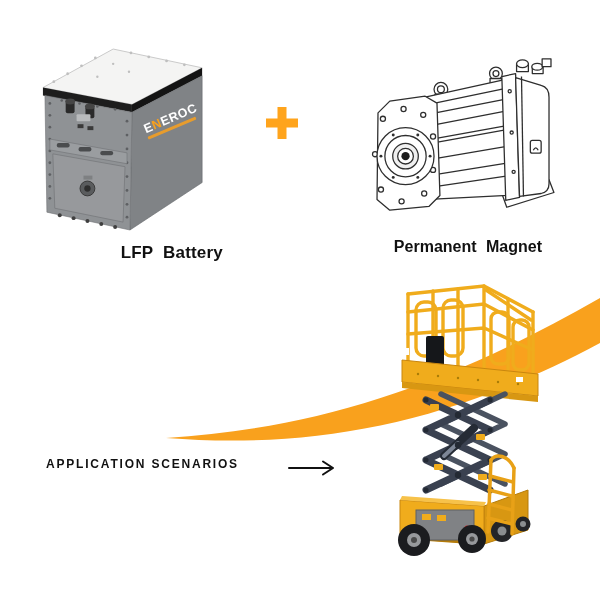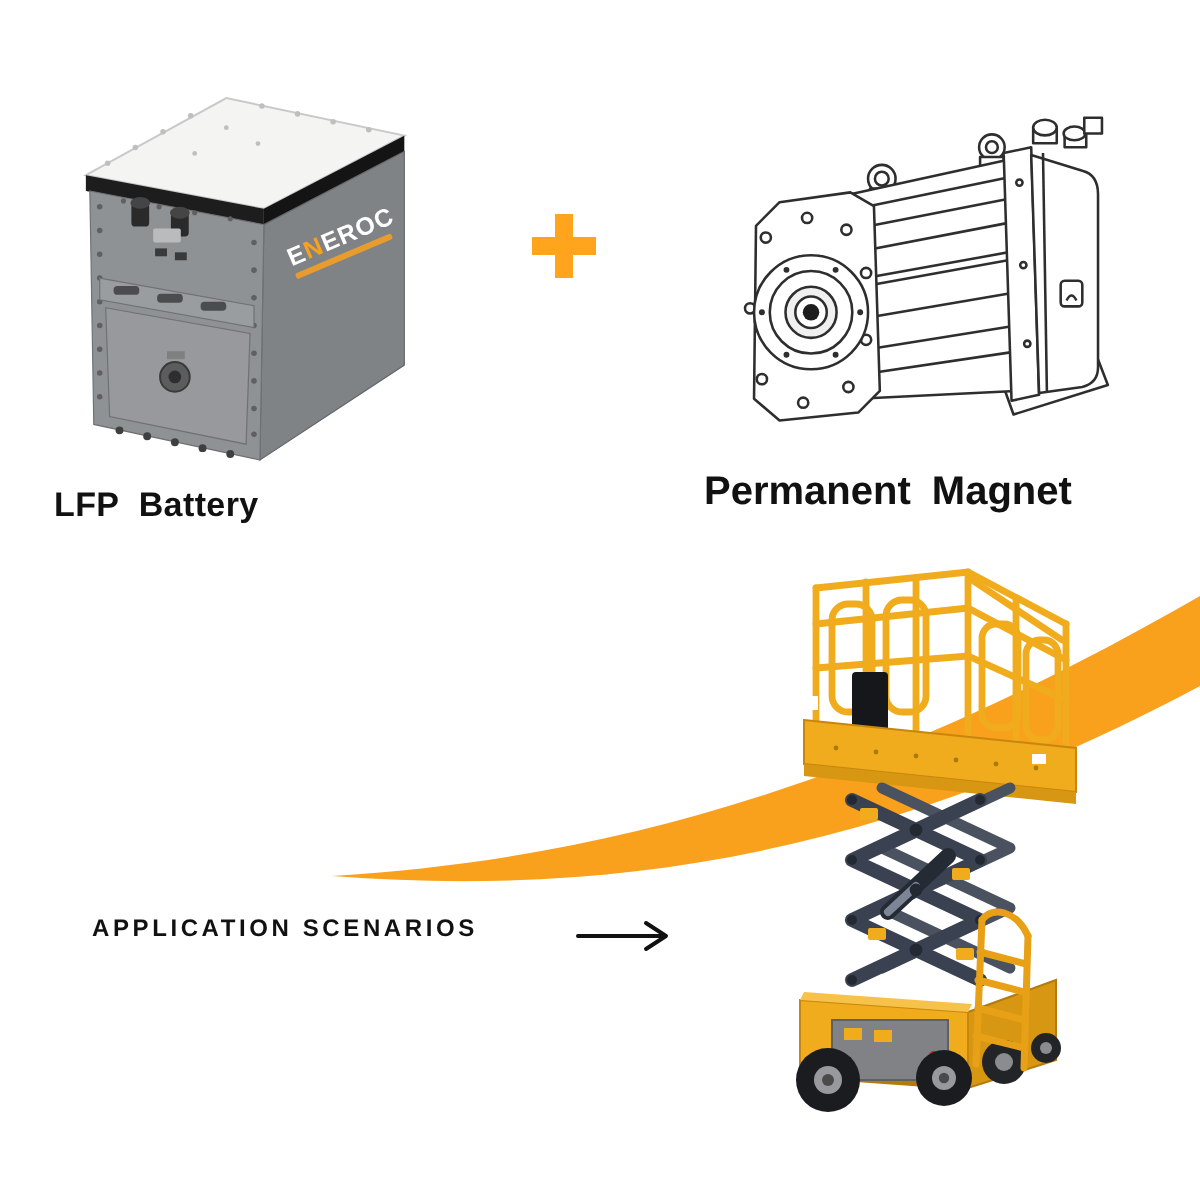--- a/index.html
+++ b/index.html
@@ -2,22 +2,22 @@
 <html><head>
 <meta charset="utf-8">
 <style>
   html,body{margin:0;padding:0;background:#fff;}
   .canvas{
     position:relative;width:600px;height:600px;background:#ffffff;overflow:hidden;
     font-family:"Liberation Sans", sans-serif;
   }
   .abs{position:absolute;}
   .label{position:absolute;font-weight:bold;color:#111111;}
-  .battery-label{left:27px;top:243px;width:175px;text-align:left;font-size:17px;word-spacing:5px;letter-spacing:.2px;}
-  .motor-label{left:352px;top:237px;width:190px;text-align:left;font-size:20px;line-height:19px;word-spacing:5px;}
+  .battery-label{left:48px;top:243px;width:175px;text-align:right;font-size:17px;word-spacing:5px;letter-spacing:.2px;}
+  .motor-label{left:352px;top:237px;width:190px;text-align:right;font-size:16px;line-height:19px;word-spacing:5px;}
   .app-label{left:46px;top:457px;font-size:12px;letter-spacing:1.8px;}
   .brand{
     position:absolute;left:142px;top:124px;width:70px;
     transform:rotate(-23deg);transform-origin:left top;
     font-weight:bold;font-size:12.5px;letter-spacing:.5px;color:#ffffff;line-height:12px;
   }
   .brand .n{color:#F9A11D;}
   .brand-tagline{width:52px;height:2.5px;background:#F9A11D;opacity:.85;margin-top:2px;border-radius:1px;}
   svg{display:block;}
 </style>

